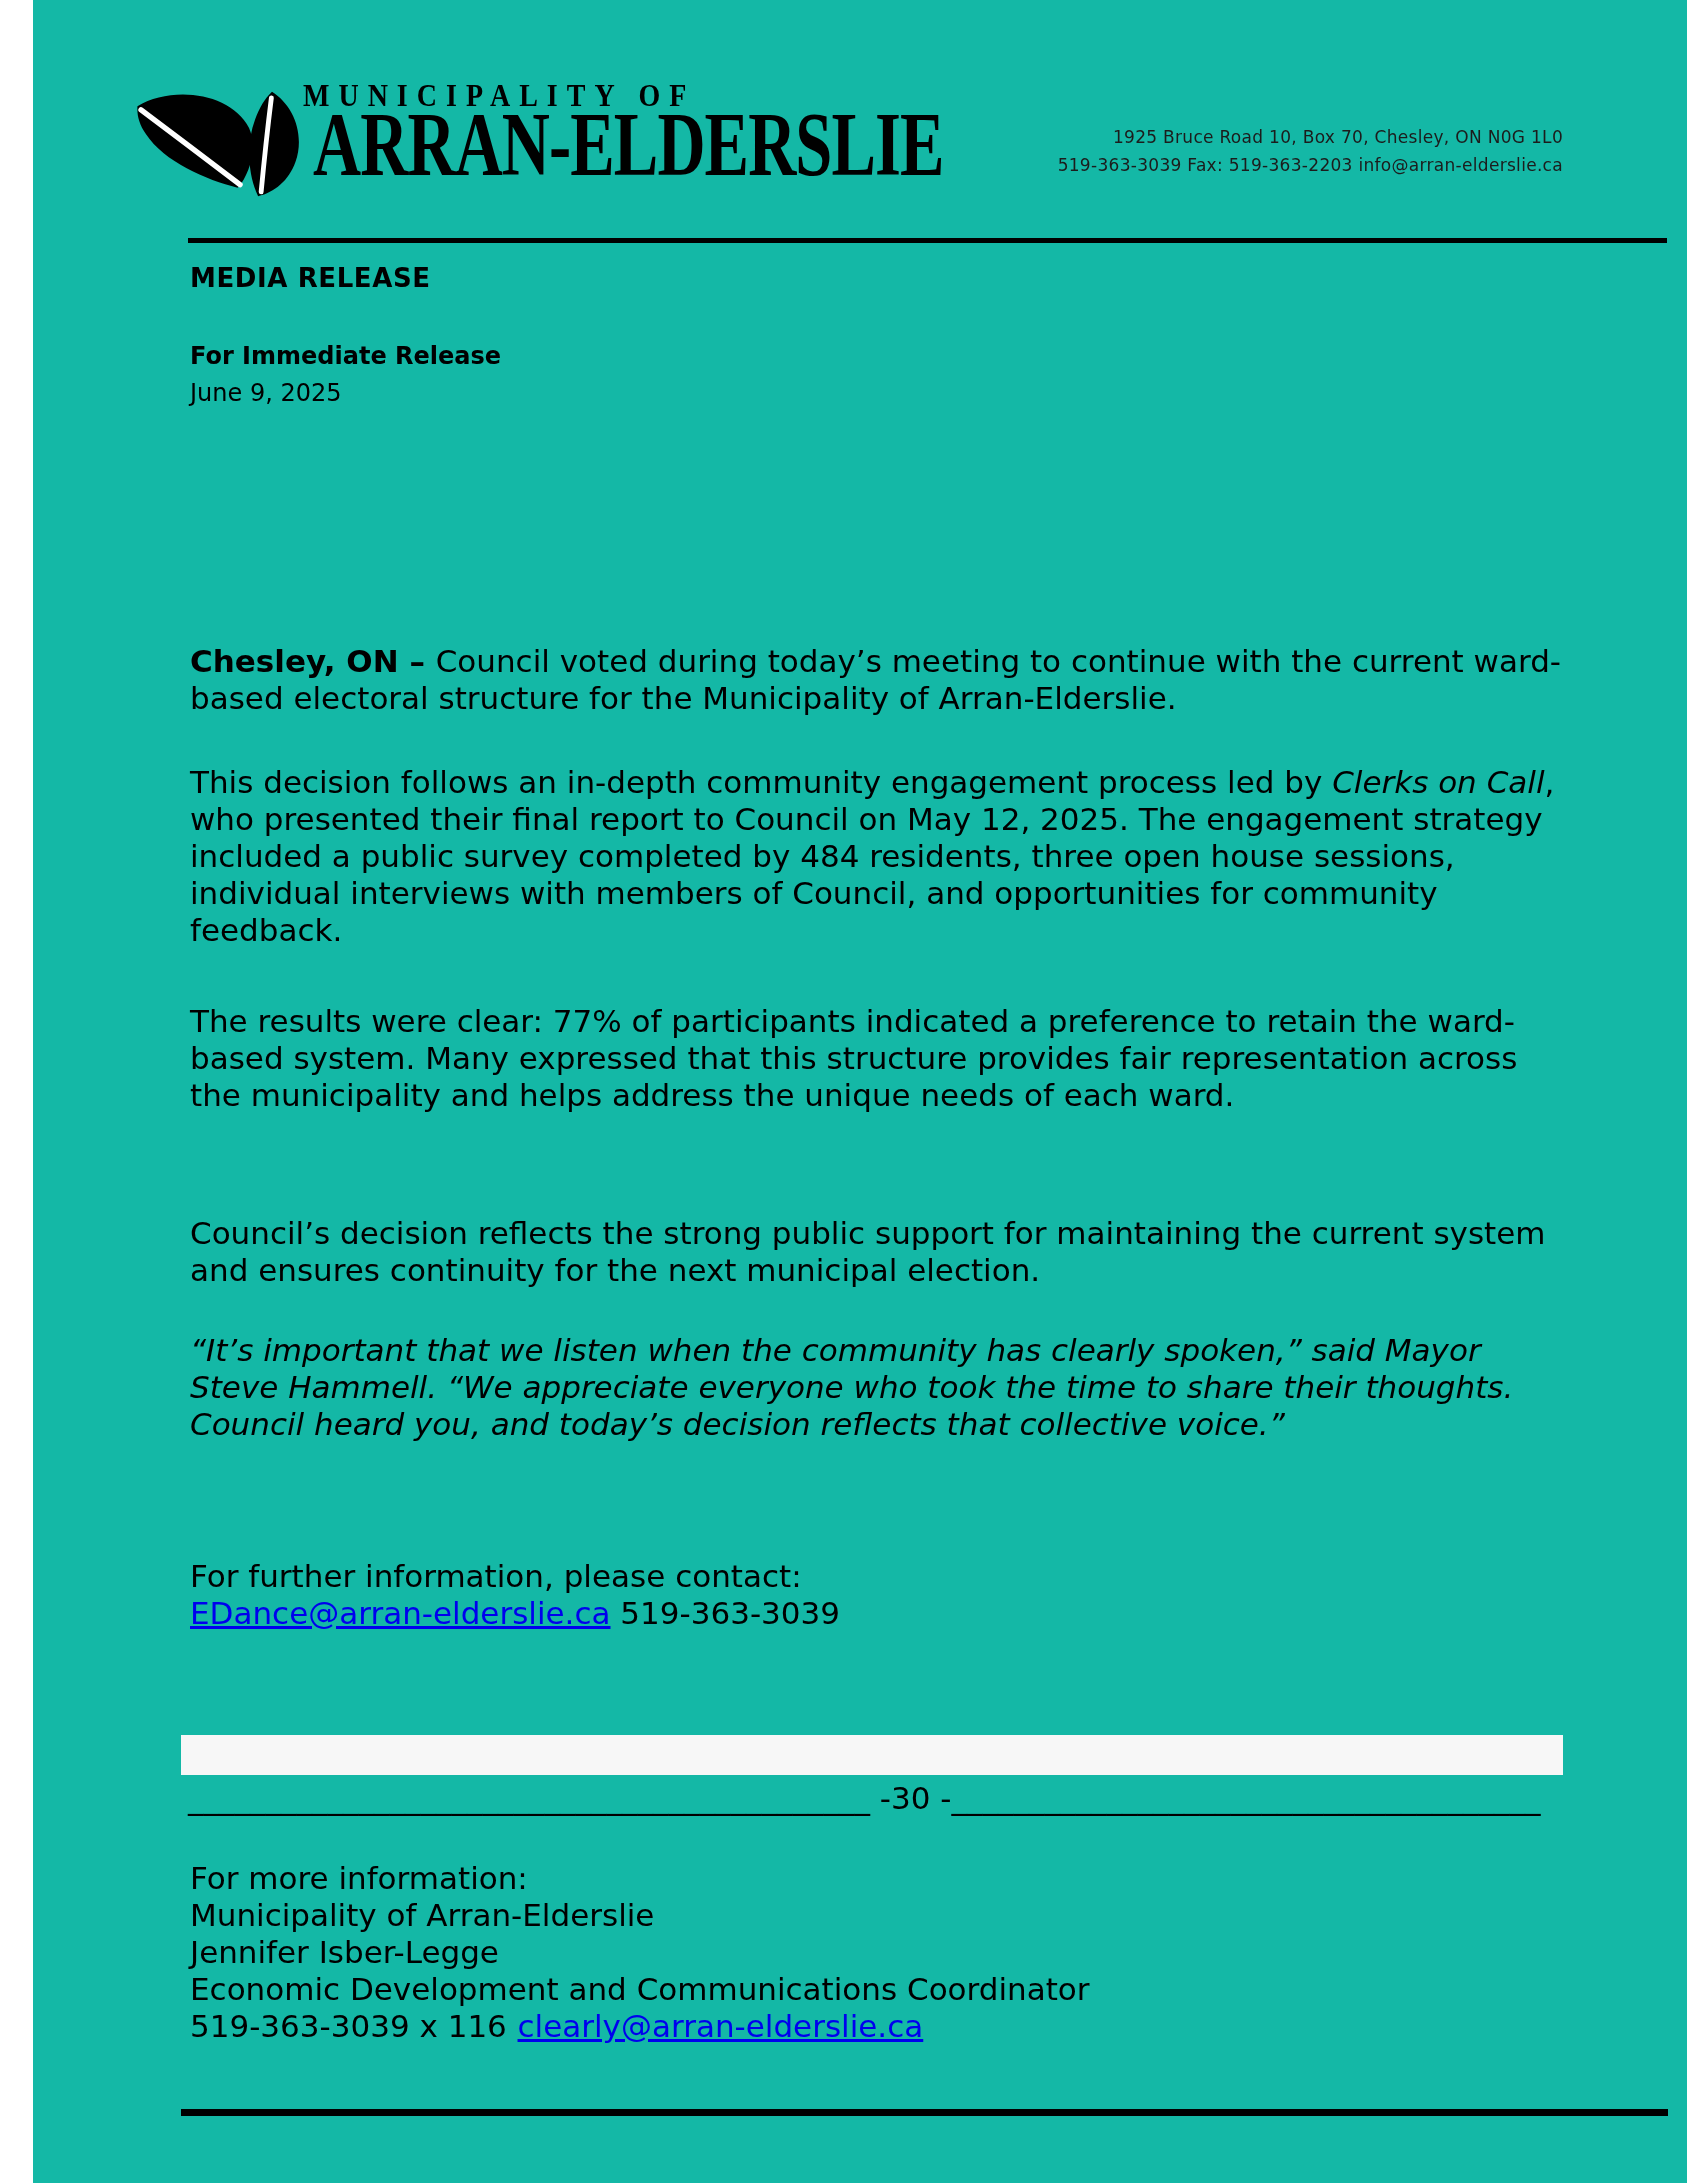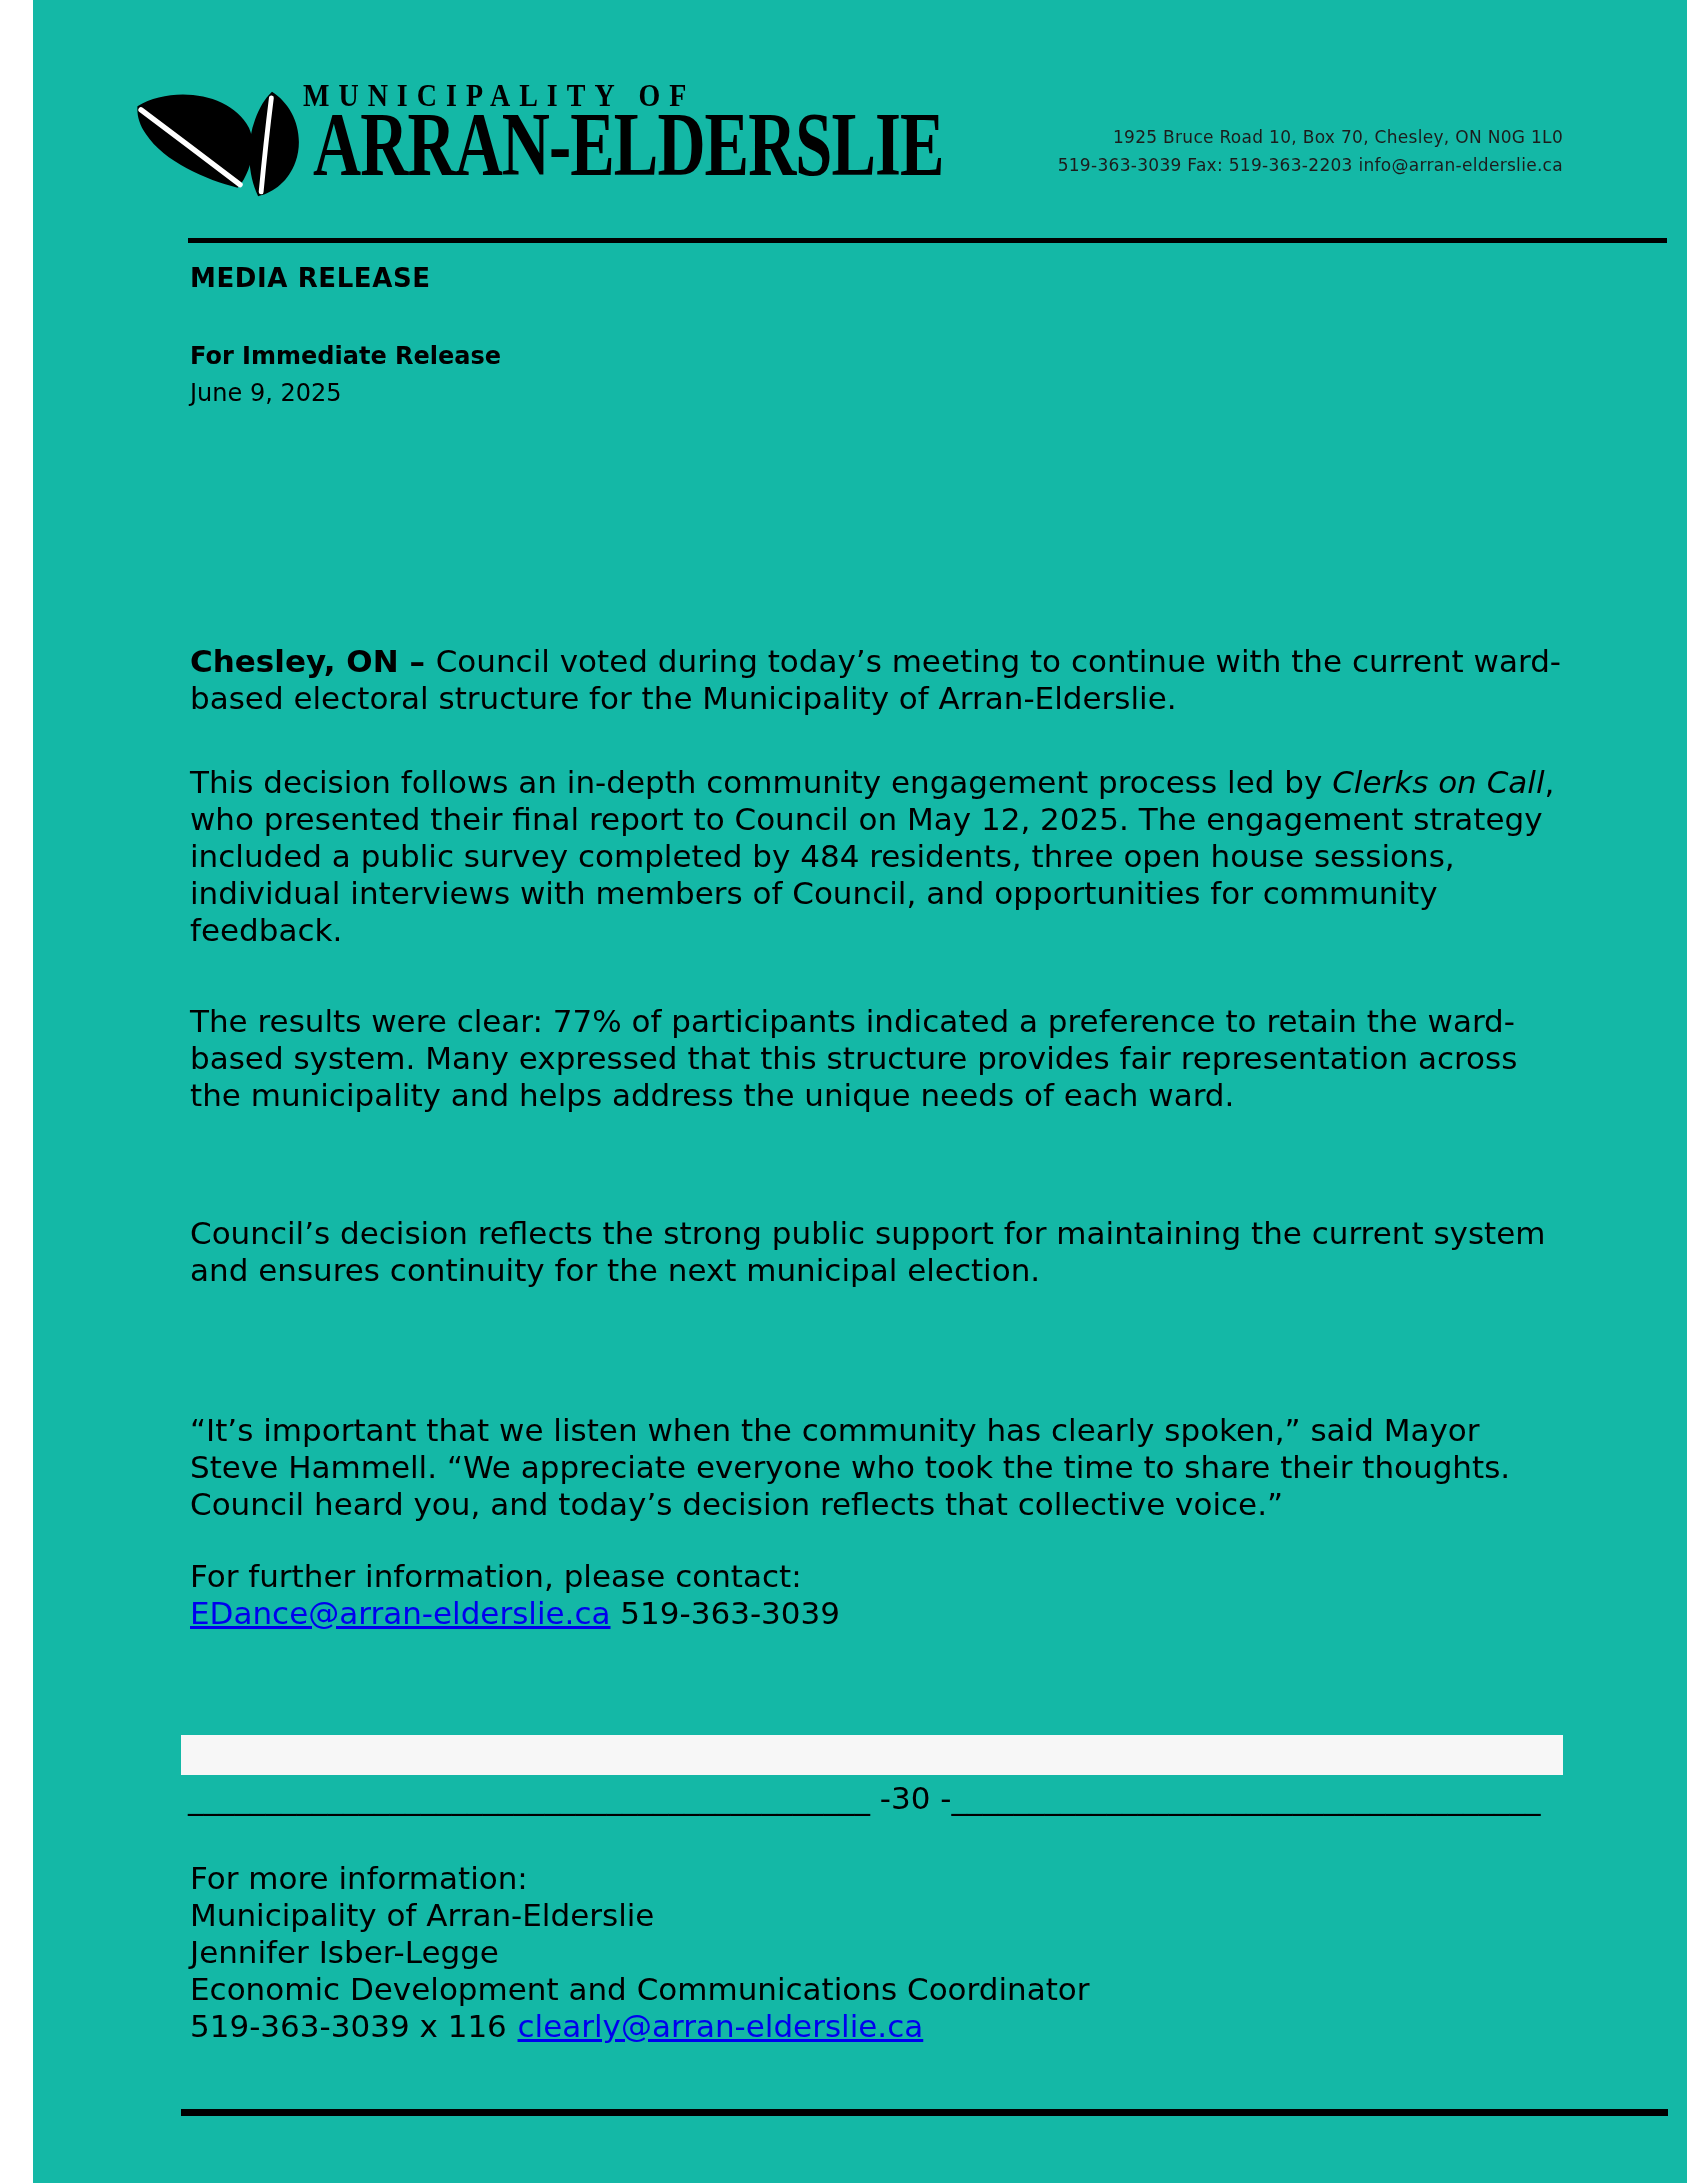--- a/index.html
+++ b/index.html
@@ -68,21 +68,21 @@
   }
   
   .para {
     position:absolute; left:157px; width:1376px;
     font-size:31px; line-height:37px;
   }
   .p1 { top:643px; }
   .p2 { top:764px; }
   .p3 { top:1003px; }
   .p4 { top:1215px; }
-  .quote { top:1412px; }
+  .quote { top:1332px; font-style:italic; }
   .bold { font-weight:bold; }
   .italic { font-style:italic; }
   a.doc-link, .doc-link {
     color:#0000EE; text-decoration:underline; cursor:pointer;
   }
   
   .contact-block { top:1558px; }
   .contact-block div { white-space:nowrap; }
   
   .highlight-bar {

